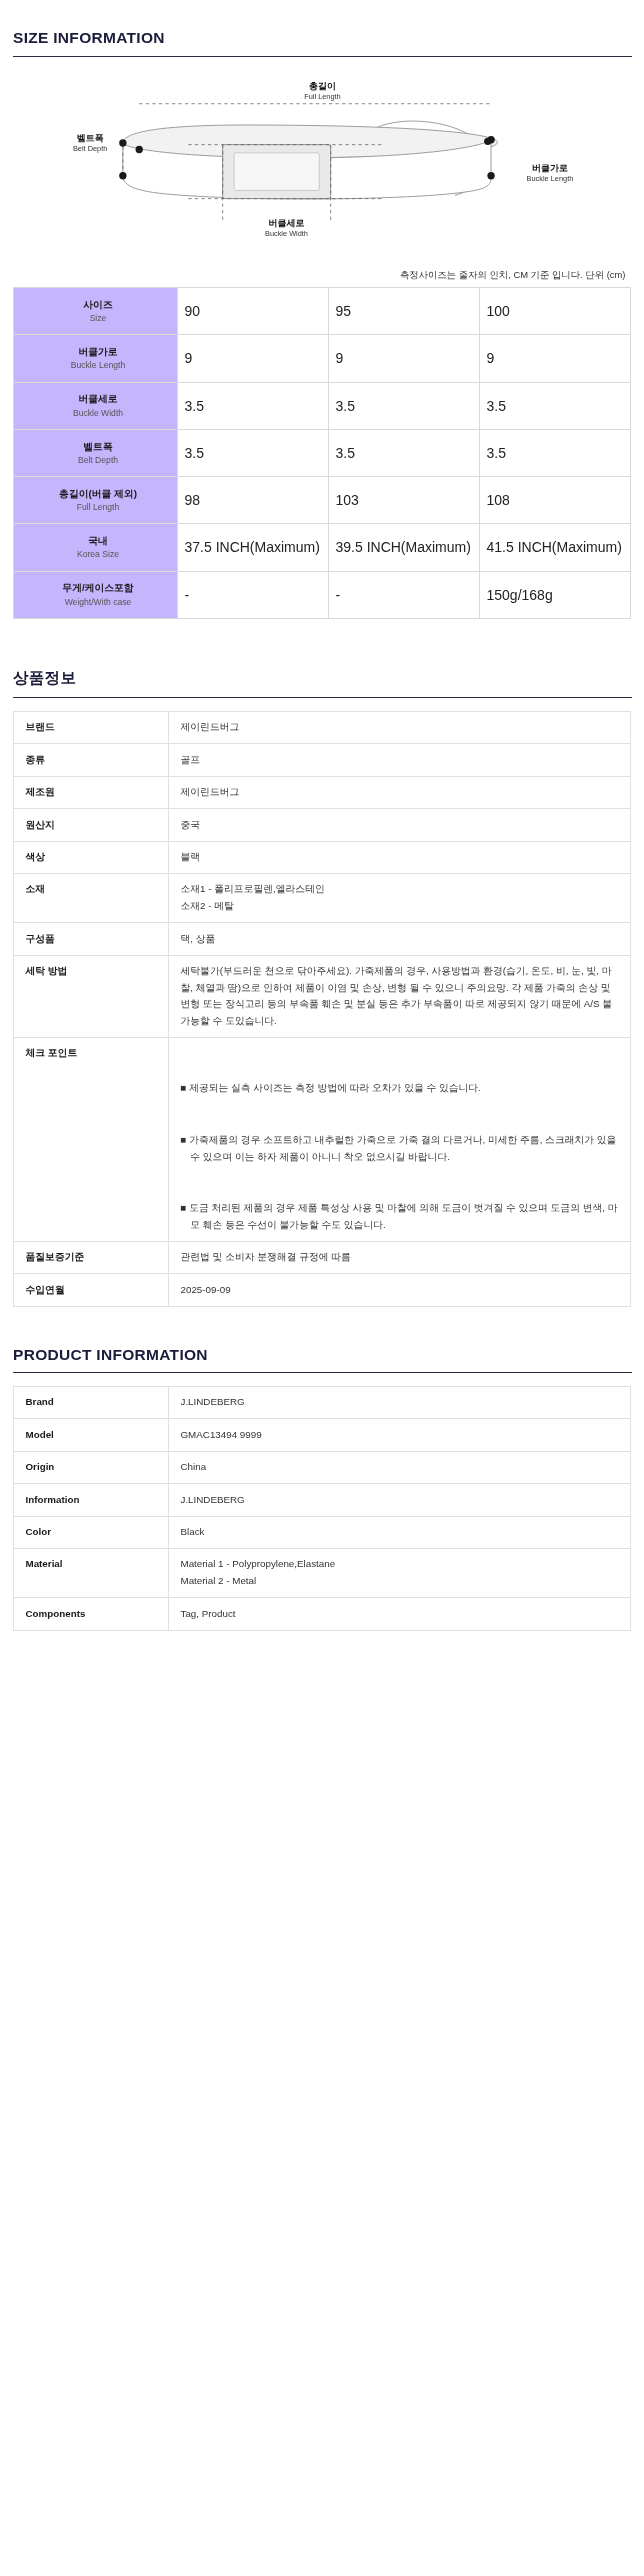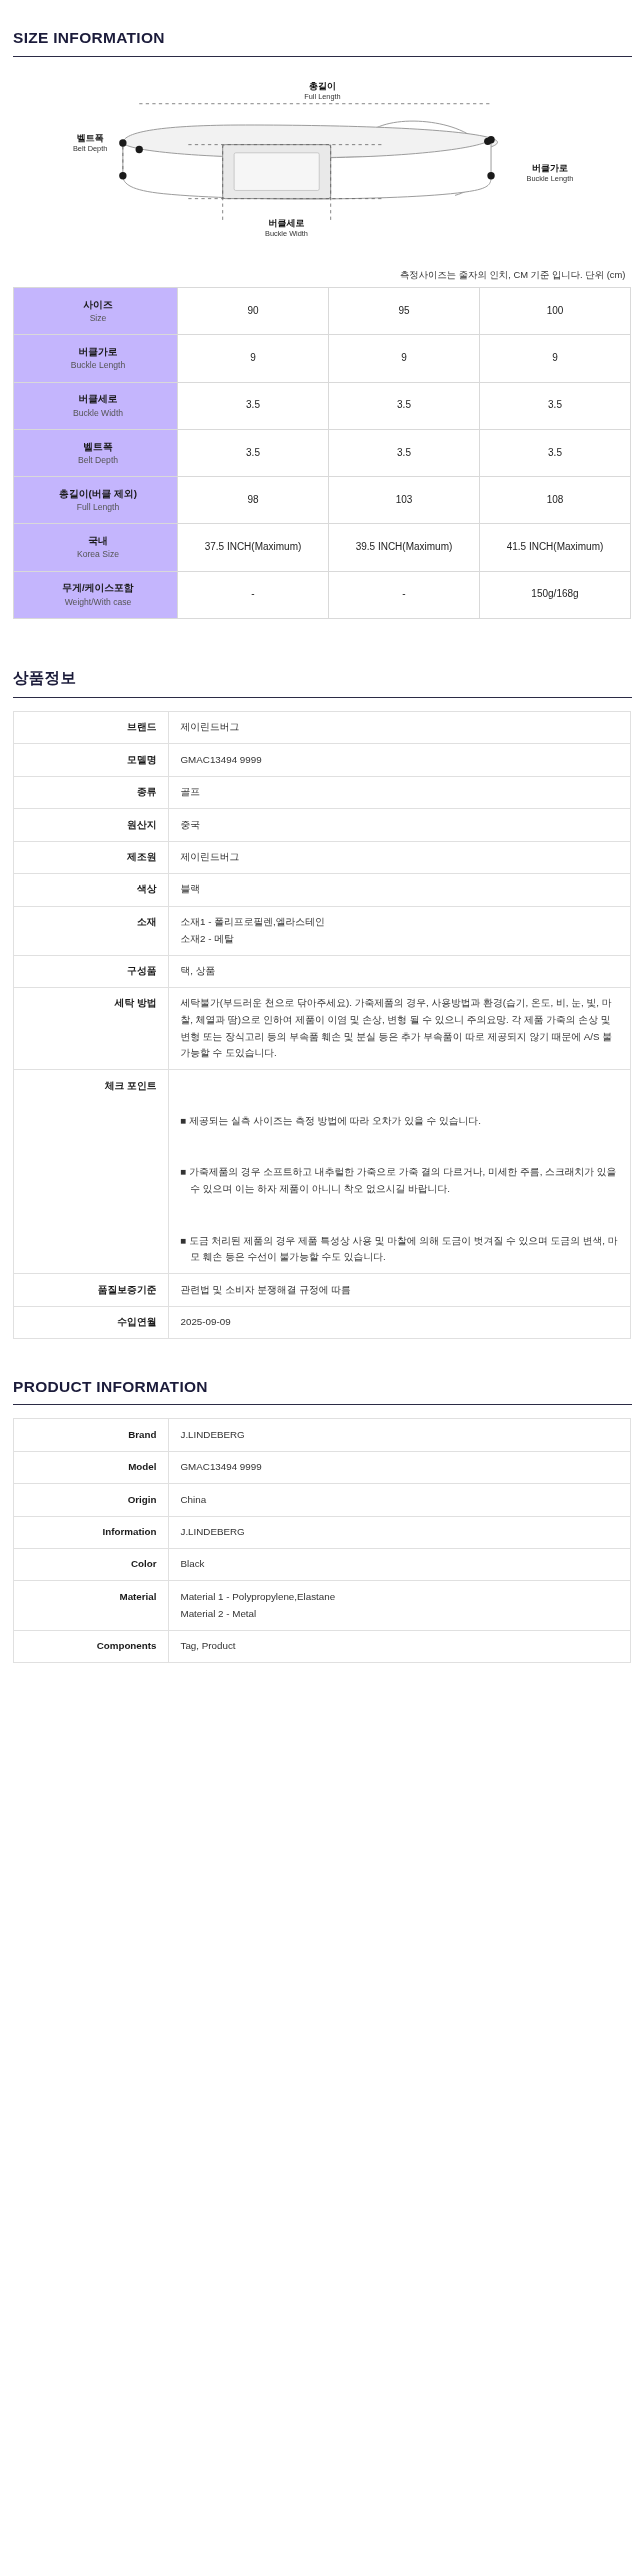--- a/index.html
+++ b/index.html
@@ -68,24 +68,23 @@
 
   
   table {
     border-collapse: collapse;
     width: 618px;
     margin: 0 13px;
     table-layout: fixed;
   }
   .size-table td {
     border: 0.8px solid #d9d9d9;
-    font-size: 10px;
+    font-size: 14px;
     line-height: 1.45;
     padding: 9.8px 6.5px;
-    text-align: center;
     color: #222;
     vertical-align: middle;
   }
   .size-table td.rowhead {
     background: #c4b5fd;
     text-align: center;
     padding-left: 11.5px;
     width: 164px;
     font-size: 9.4px;
   }
@@ -119,21 +118,20 @@
     line-height: 1.7;
     padding: 7.4px 11.5px;
     vertical-align: top;
     color: #222;
   }
   .info-table td.label {
     width: 155px;
     font-weight: bold;
     color: #1a1a1a;
     white-space: nowrap;
-    text-align: right;
   }
   .info-table td.value {
     color: #333;
   }
   .multiline { white-space: pre-line; }
   .bullets { }
   .bullets .b {
     display: block;
     text-indent: -9.8px;
     padding-left: 9.8px;
@@ -294,34 +292,30 @@
   <hr class="heading-rule">
   <div class="sp-16"></div>
 
   <table class="info-table">
     <tbody>
       <tr>
         <td class="label">브랜드</td>
         <td class="value">제이린드버그</td>
       </tr>
       <tr>
-        <td class="label">모델명</td>
-        <td class="value">GMAC13494 9999</td>
-      </tr>
-      <tr>
         <td class="label">종류</td>
         <td class="value">골프</td>
       </tr>
       <tr>
+        <td class="label">제조원</td>
+        <td class="value">제이린드버그</td>
+      </tr>
+      <tr>
         <td class="label">원산지</td>
         <td class="value">중국</td>
-      </tr>
-      <tr>
-        <td class="label">제조원</td>
-        <td class="value">제이린드버그</td>
       </tr>
       <tr>
         <td class="label">색상</td>
         <td class="value">블랙</td>
       </tr>
       <tr>
         <td class="label">소재</td>
         <td class="value multiline">소재1 - 폴리프로필렌,엘라스테인
 소재2 - 메탈</td>
       </tr>

